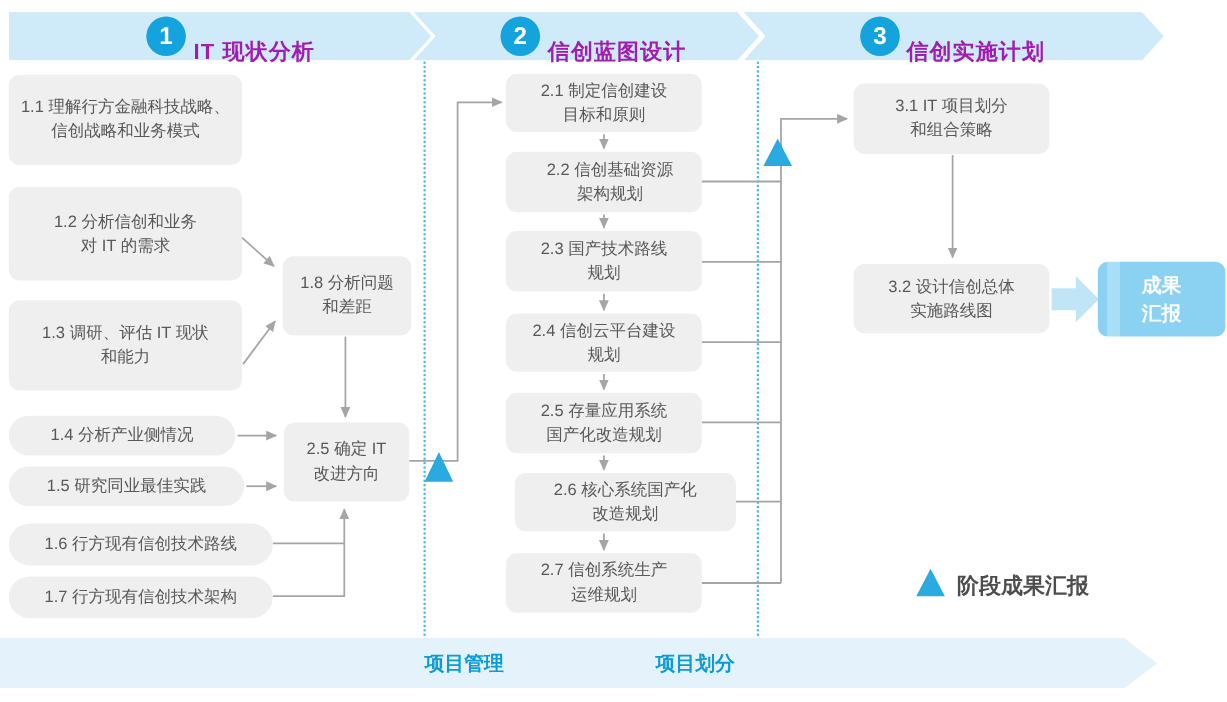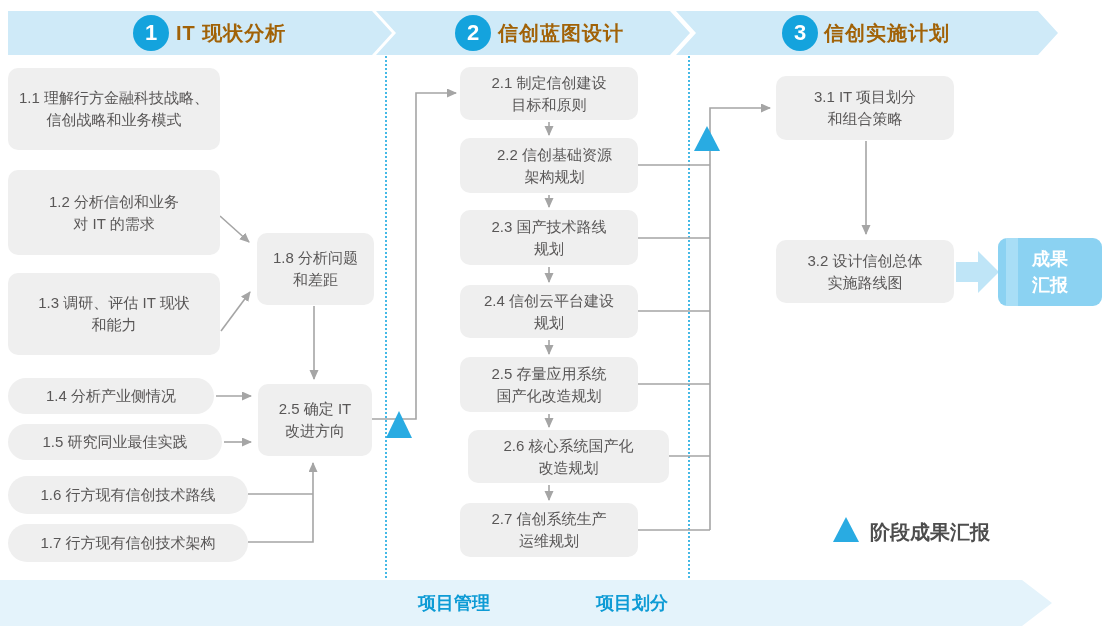--- a/index.html
+++ b/index.html
@@ -10,34 +10,34 @@
   
   .band{position:absolute;top:11px;height:44px;background:#cfeaf8;}
   .band.first{clip-path:polygon(0 0, calc(100% - 20px) 0, 100% 50%, calc(100% - 20px) 100%, 0 100%);}
   .band.notched{clip-path:polygon(0 0, calc(100% - 20px) 0, 100% 50%, calc(100% - 20px) 100%, 0 100%, 20px 50%);}
   .badge{
     position:absolute;top:15px;width:36px;height:36px;border-radius:50%;
     background:#14a3dd;color:#ffffff;font-weight:bold;font-size:22px;
     display:flex;align-items:center;justify-content:center;
   }
   .band-title{
-    position:absolute;top:20px;font-size:20px;font-weight:bold;color:#a16207;letter-spacing:1px;white-space:nowrap;
+    position:absolute;top:34px;font-size:20px;font-weight:bold;color:#a21caf;letter-spacing:1px;white-space:nowrap;
   }
   
   .sep{position:absolute;top:56px;height:522px;width:0;border-left:2px dotted #45b9e6;}
   
   .node{
     position:absolute;background:#efefef;border-radius:10px;color:#595757;
     font-size:15px;line-height:1.45;text-align:center;white-space:pre-line;
     display:flex;align-items:center;justify-content:center;padding:2px 4px;box-sizing:border-box;
   }
   .pill{border-radius:19px;}
   
   .result{
-    position:absolute;left:998px;top:238px;width:104px;height:68px;border-radius:9px;
+    position:absolute;left:998px;top:238px;width:116px;height:68px;border-radius:9px;
     background:linear-gradient(90deg,#8bd2f2 0px,#8bd2f2 8px,#a8def6 8px,#a8def6 20px,#8bd2f2 20px);
     color:#ffffff;font-size:18px;font-weight:bold;line-height:1.45;text-align:center;white-space:pre-line;
     display:flex;align-items:center;justify-content:center;
   }
   
   #wires{position:absolute;left:0;top:0;width:1115px;height:638px;pointer-events:none;}
   
   .legend-tri{
     position:absolute;left:833px;top:517px;width:0;height:0;
     border-left:13px solid transparent;border-right:13px solid transparent;border-bottom:25px solid #29abe2;
@@ -142,16 +142,16 @@
   <div class="node" style="left:776px;top:240px;width:178px;height:63px;">3.2 设计信创总体
 实施路线图</div>
 
   <div class="result">成果
 汇报</div>
 
   <div class="legend-tri"></div>
   <div class="legend-label">阶段成果汇报</div>
 
   <div class="footer"></div>
-  <div class="footer-label" style="left:418px;">项目管理</div>
+  <div class="footer-label" style="left:386px;">项目管理</div>
   <div class="footer-label" style="left:596px;">项目划分</div>
 
 </div>
 
 </body></html>

